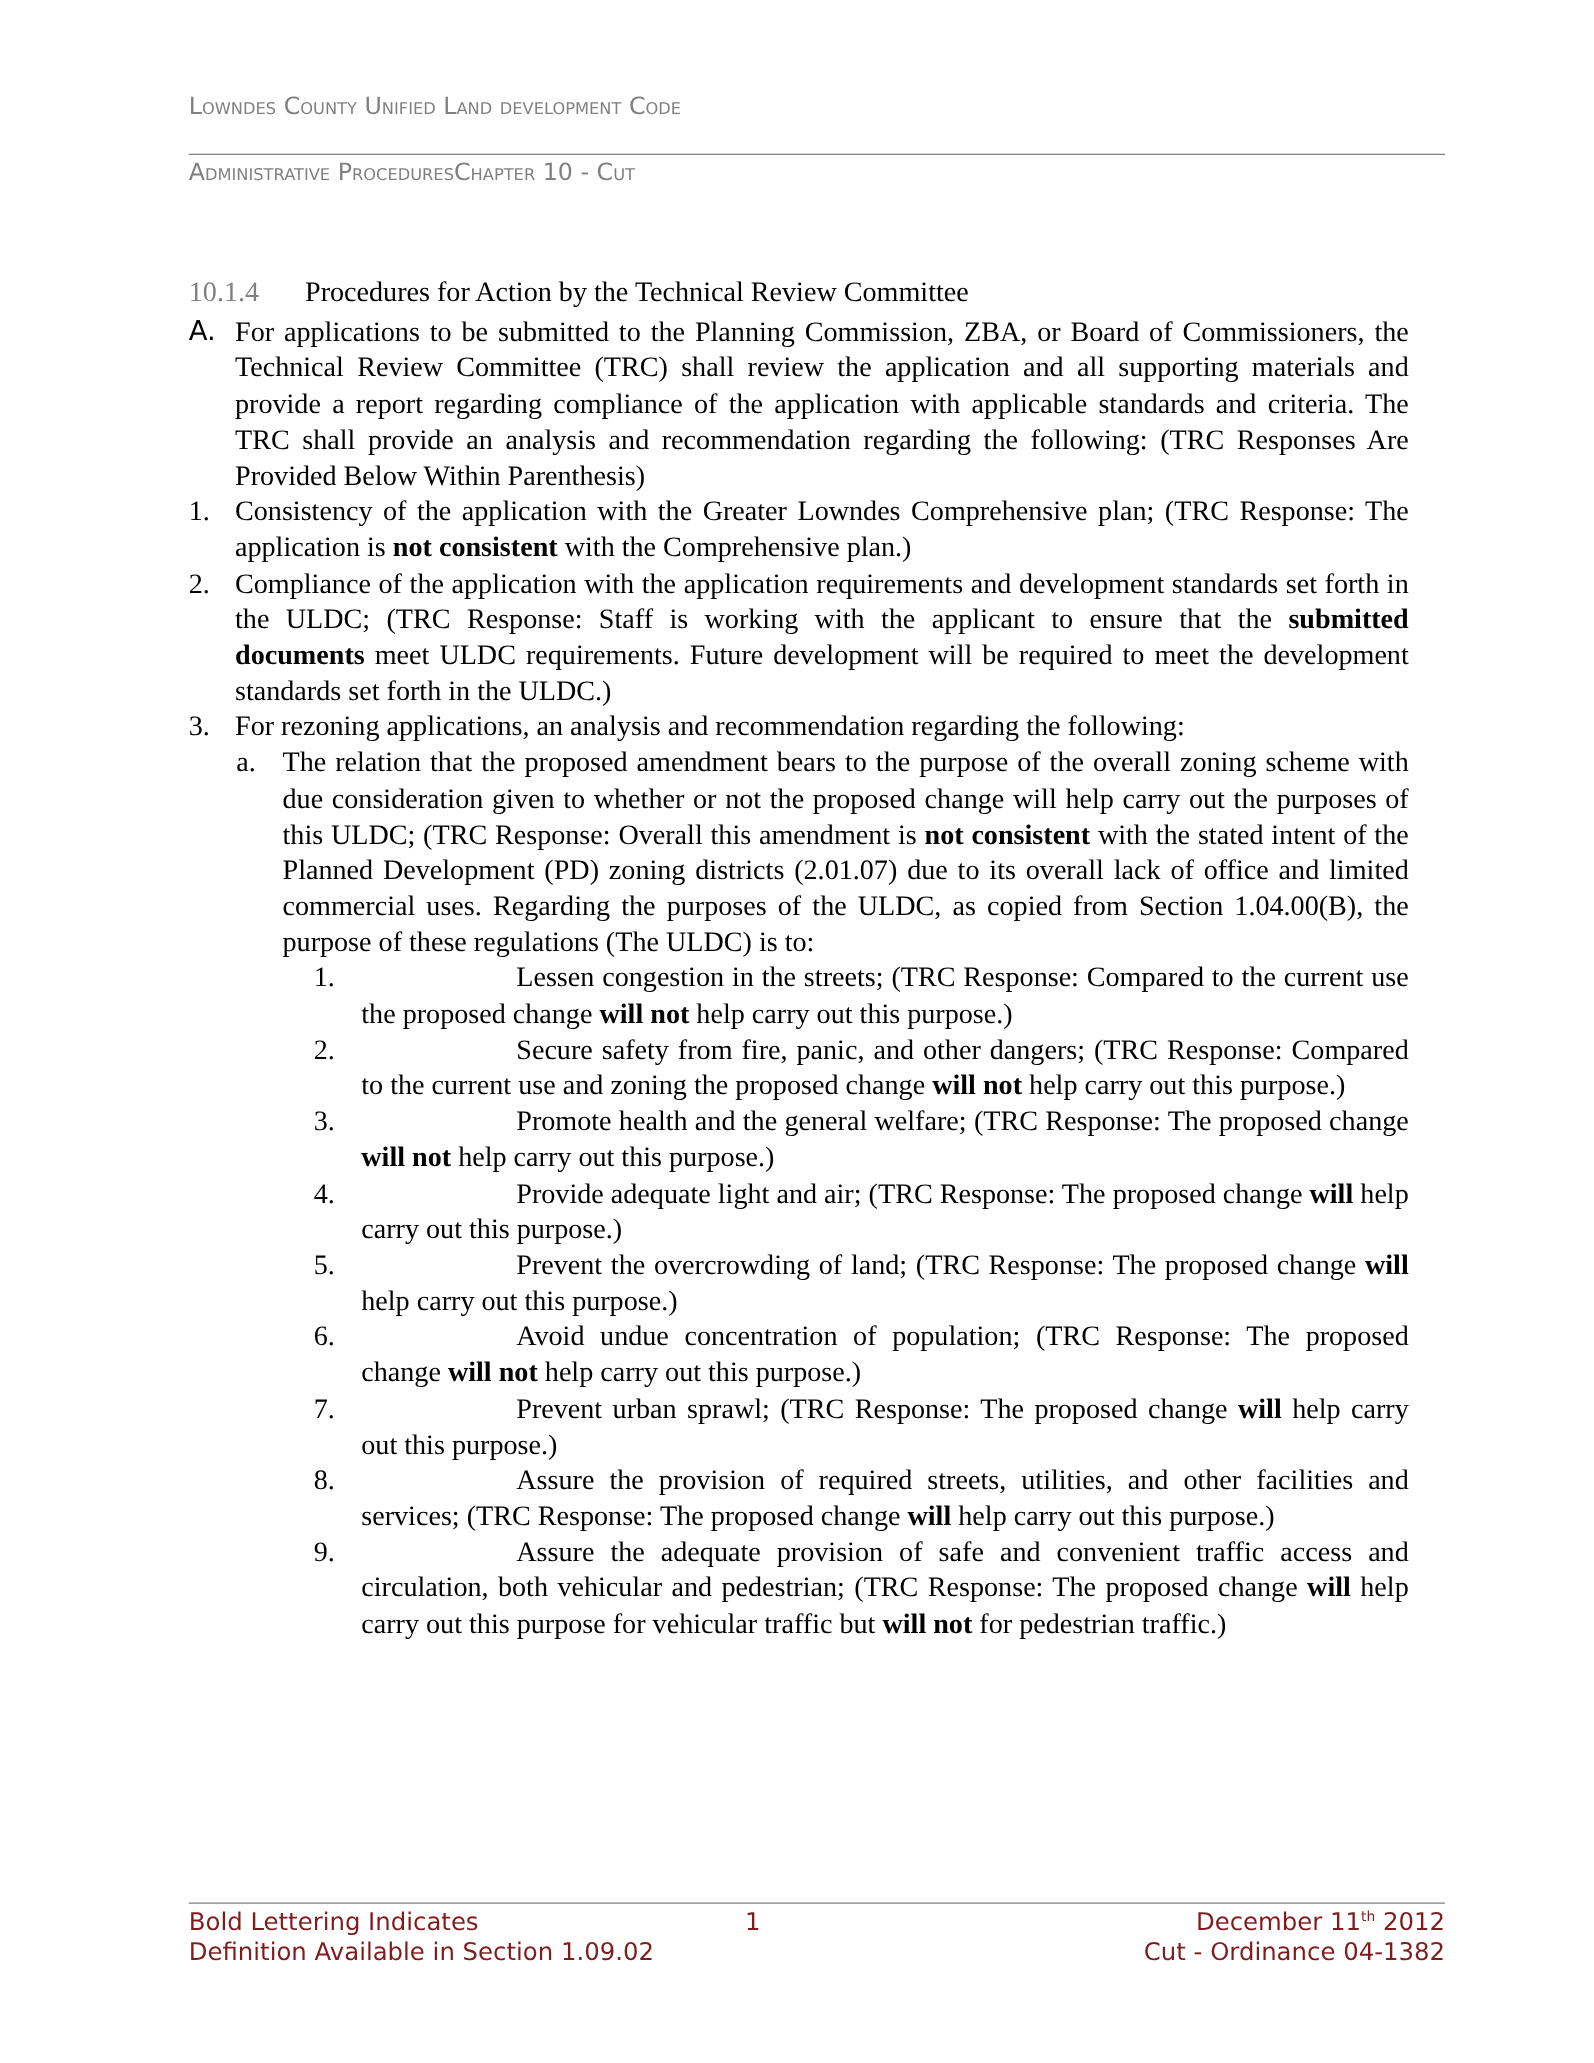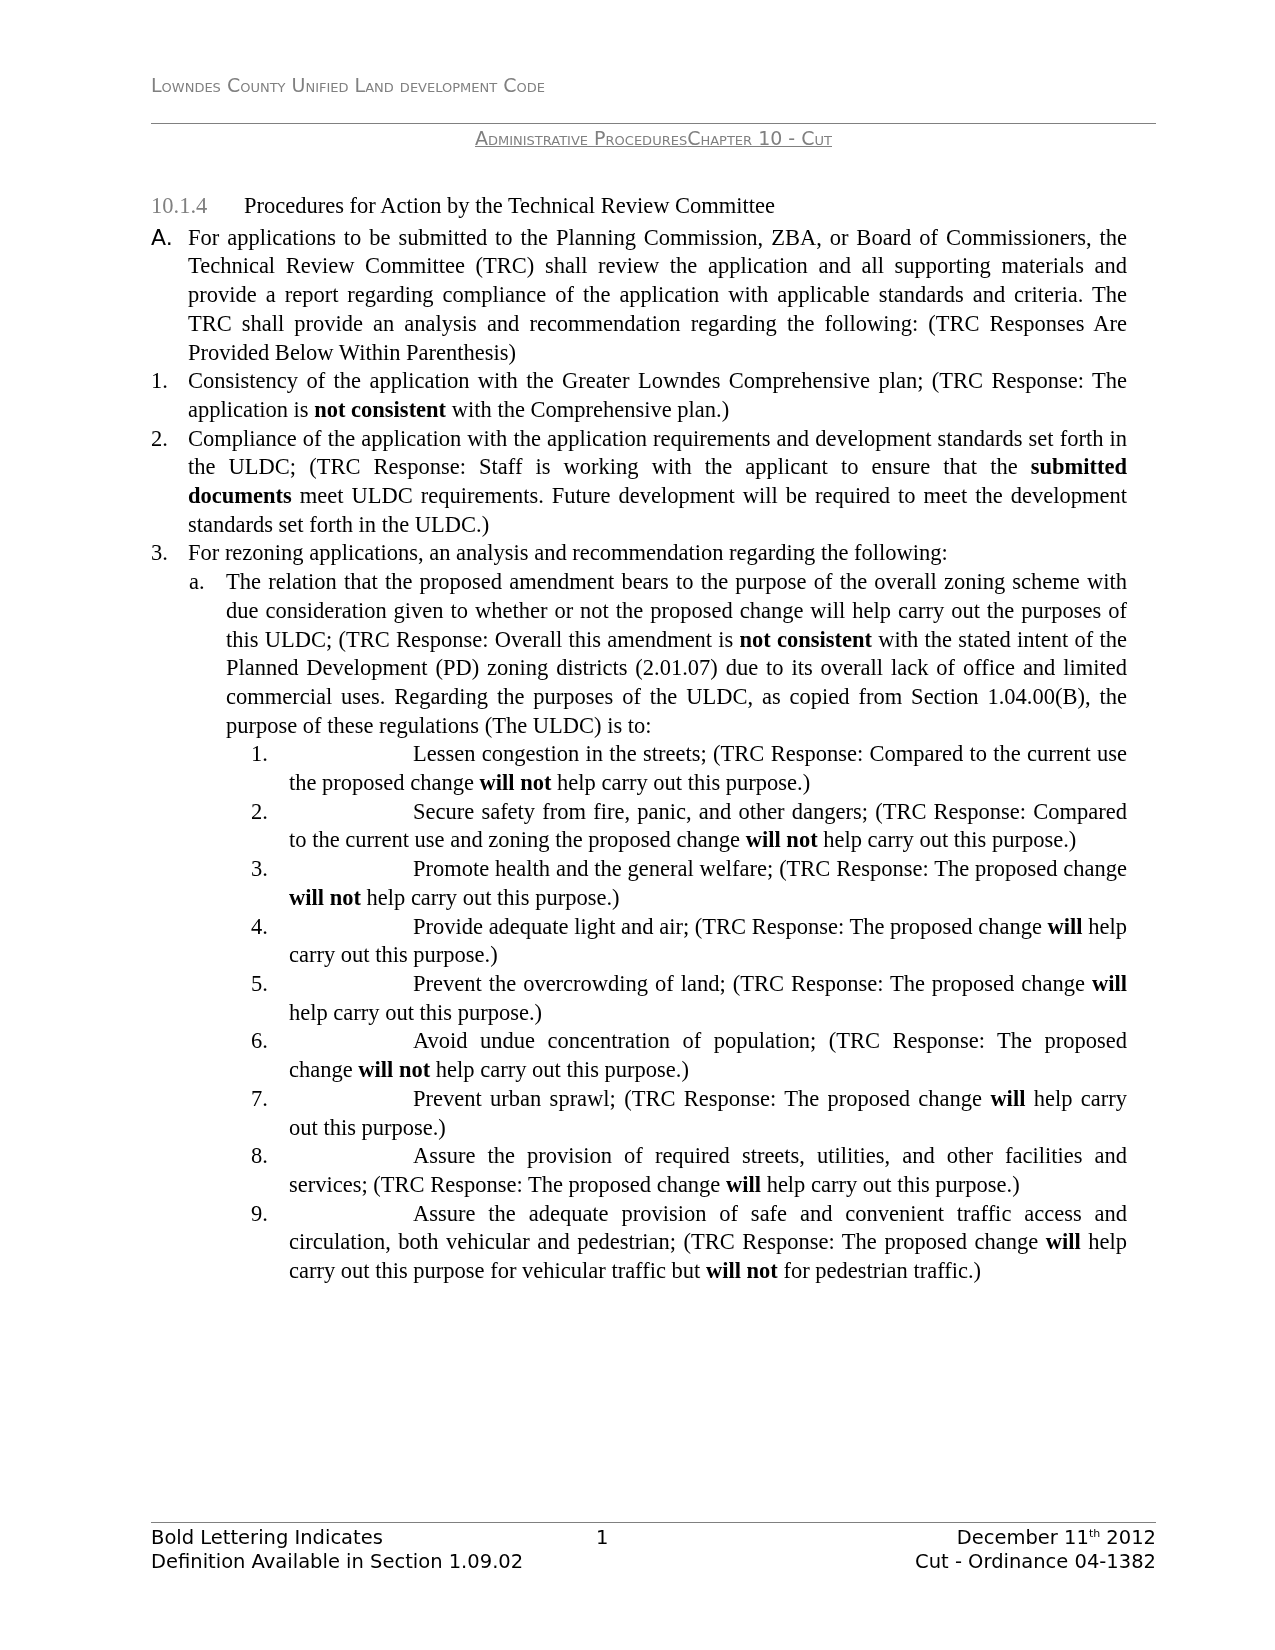--- a/index.html
+++ b/index.html
@@ -1,38 +1,38 @@
 <!DOCTYPE html>
 <html><head>
 <meta charset="utf-8">
 <style>
   html, body { margin: 0; padding: 0; background: #ffffff; }
   body { width: 1275px; height: 1650px; position: relative; overflow: hidden; }
   .page { position: absolute; left: 0; top: 0; width: 1275px; height: 1650px; padding-left: 31px; }
   .hdr { position: absolute; left: 151px; right: 150px; font-family: "DejaVu Sans", sans-serif; color: #808080; font-variant: small-caps; font-size: 19px; }
   .hdr1 { top: 74px; }
   .hdr-rule { position: absolute; left: 151px; right: 150px; top: 123px; border-top: 1.5px solid #808080; }
-  .hdr2 { top: 127px; display: flex; justify-content: center; text-decoration: underline; }
-  .body { position: absolute; left: 151px; width: 976px; top: 192px; font-family: "Liberation Serif", serif; font-size: 22.5px; line-height: 28.7px; color: #000; }
+  .hdr2 { top: 127px; display: flex; justify-content: flex-start; }
+  .body { position: absolute; left: 151px; width: 976px; top: 220px; font-family: "Liberation Serif", serif; font-size: 22.5px; line-height: 28.7px; color: #000; }
   .heading { display: flex; margin-bottom: 3px; }
   .heading .num { color: #808080; width: 93px; }
   .para { position: relative; padding-left: 37px; text-align: justify; text-align-last: left; }
   .para .lbl { position: absolute; left: 0; top: 0; }
   .para .lbl.sans { font-family: "DejaVu Sans", sans-serif; font-size: 22px; }
   .lvl2 { position: relative; padding-left: 75px; text-align: justify; text-align-last: left; }
   .lvl2 .lbl { position: absolute; left: 38px; top: 0; }
   .lvl3 { position: relative; padding-left: 138px; text-align: justify; text-align-last: left; }
   .lvl3 .lbl { position: absolute; left: 100px; top: 0; }
   .lvl3 .txt { display: block; text-indent: 124px; }
   .item3 .txt { text-indent: 113px; }
   .item3 { position: relative; padding-left: 37px; text-align: justify; text-align-last: left; }
   .item3 .lbl { position: absolute; left: 0; top: 0; }
   b { font-weight: bold; }
   .ftr-rule { position: absolute; left: 151px; right: 150px; top: 1522px; border-top: 1.5px solid #808080; }
-  .ftr { position: absolute; left: 151px; right: 150px; top: 1526px; font-family: "DejaVu Sans", sans-serif; font-size: 19.5px; line-height: 24px; color: #000000; }
+  .ftr { position: absolute; left: 151px; right: 150px; top: 1526px; font-family: "DejaVu Sans", sans-serif; font-size: 19.5px; line-height: 24px; color: #7f1d1d; }
   .ftr-row { display: flex; justify-content: space-between; position: relative; }
   .ftr-center { position: absolute; left: 445px; top: 0; }
   sup { font-size: 11px; vertical-align: 7px; line-height: 0; }
 </style>
 </head>
 <body>
 
 <div class="page">
 
   <div class="hdr hdr1">Lowndes County Unified Land development Code</div>

